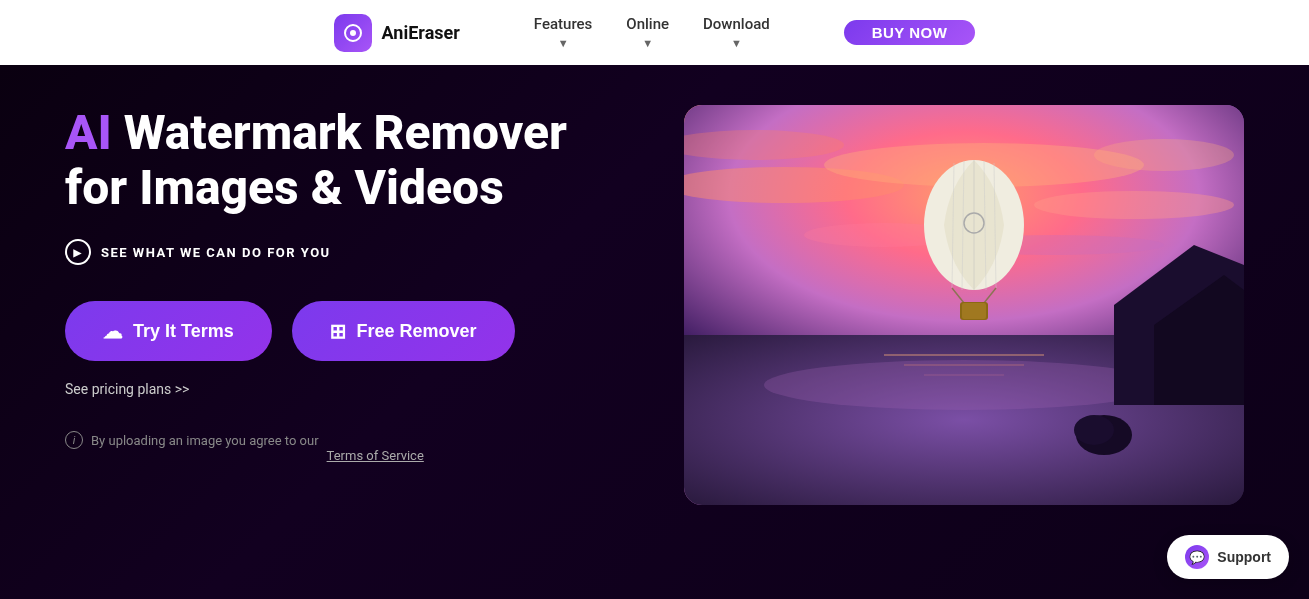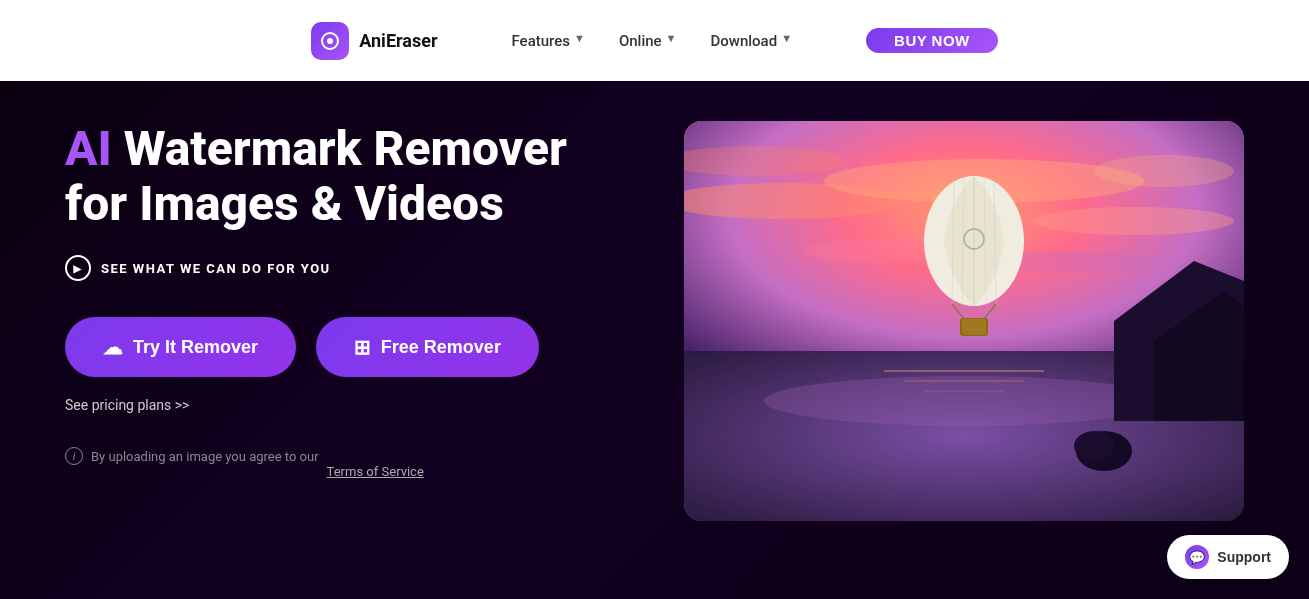--- a/index.html
+++ b/index.html
@@ -13,21 +13,21 @@
       overflow: hidden;
     }
 
     
     .navbar {
       display: flex;
       align-items: center;
       justify-content: center;
       gap: 40px;
       background: #fff;
-      height: 81px;
+      height: 65px;
       padding: 0 40px;
       position: relative;
     }
 
     .logo-area {
       display: flex;
       align-items: center;
       gap: 10px;
       margin-right: 20px;
     }
@@ -50,28 +50,29 @@
     }
 
     .nav-links {
       display: flex;
       align-items: center;
       gap: 6px;
     }
 
     .nav-item {
       display: flex;
-      align-items: flex-start;
+      align-items: center;
       gap: 4px;
       padding: 8px 14px;
       font-size: 15px;
       font-weight: 500;
       color: #333;
       cursor: pointer;
       border-radius: 6px;
+      flex-direction: column;
     }
 
     .chevron {
       font-size: 11px;
       color: #666;
     }
 
     .buy-now-btn {
       background: linear-gradient(135deg, #7c3aed, #a855f7);
       color: #fff;
@@ -319,21 +320,21 @@
 
 
     <div class="watch-link">
       <div class="play-circle">▶</div>
       <span>SEE WHAT WE CAN DO FOR YOU</span>
     </div>
 
     <div class="cta-buttons">
       <button class="btn-try">
         <span class="btn-icon">☁</span>
-        <span>Try It Remover</span>
+        <span>Try It Terms</span>
       </button>
       <button class="btn-download">
         <span class="btn-icon">⊞</span>
         <span>Free Remover</span>
       </button>
     </div>
 
     <div class="pricing-link">See pricing plans &gt;&gt;</div>
 
     <div class="terms-line">

